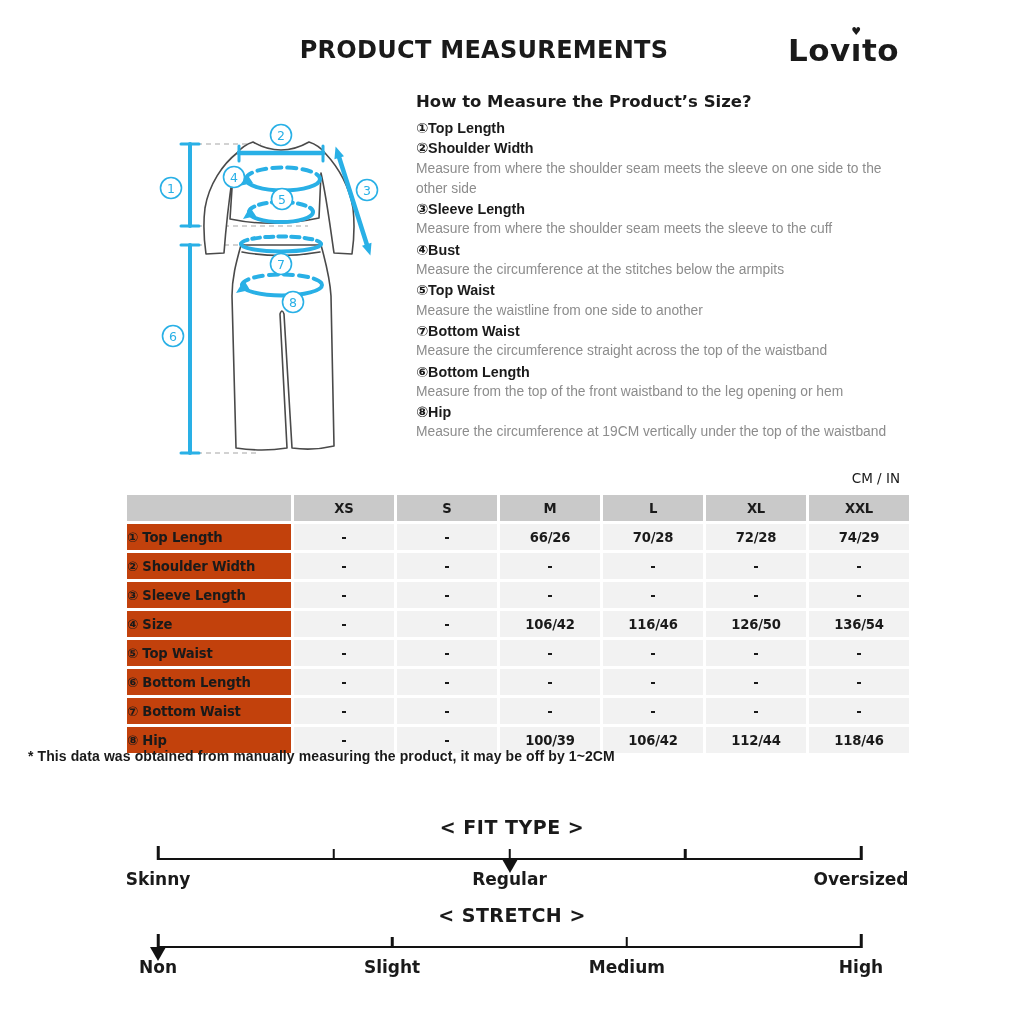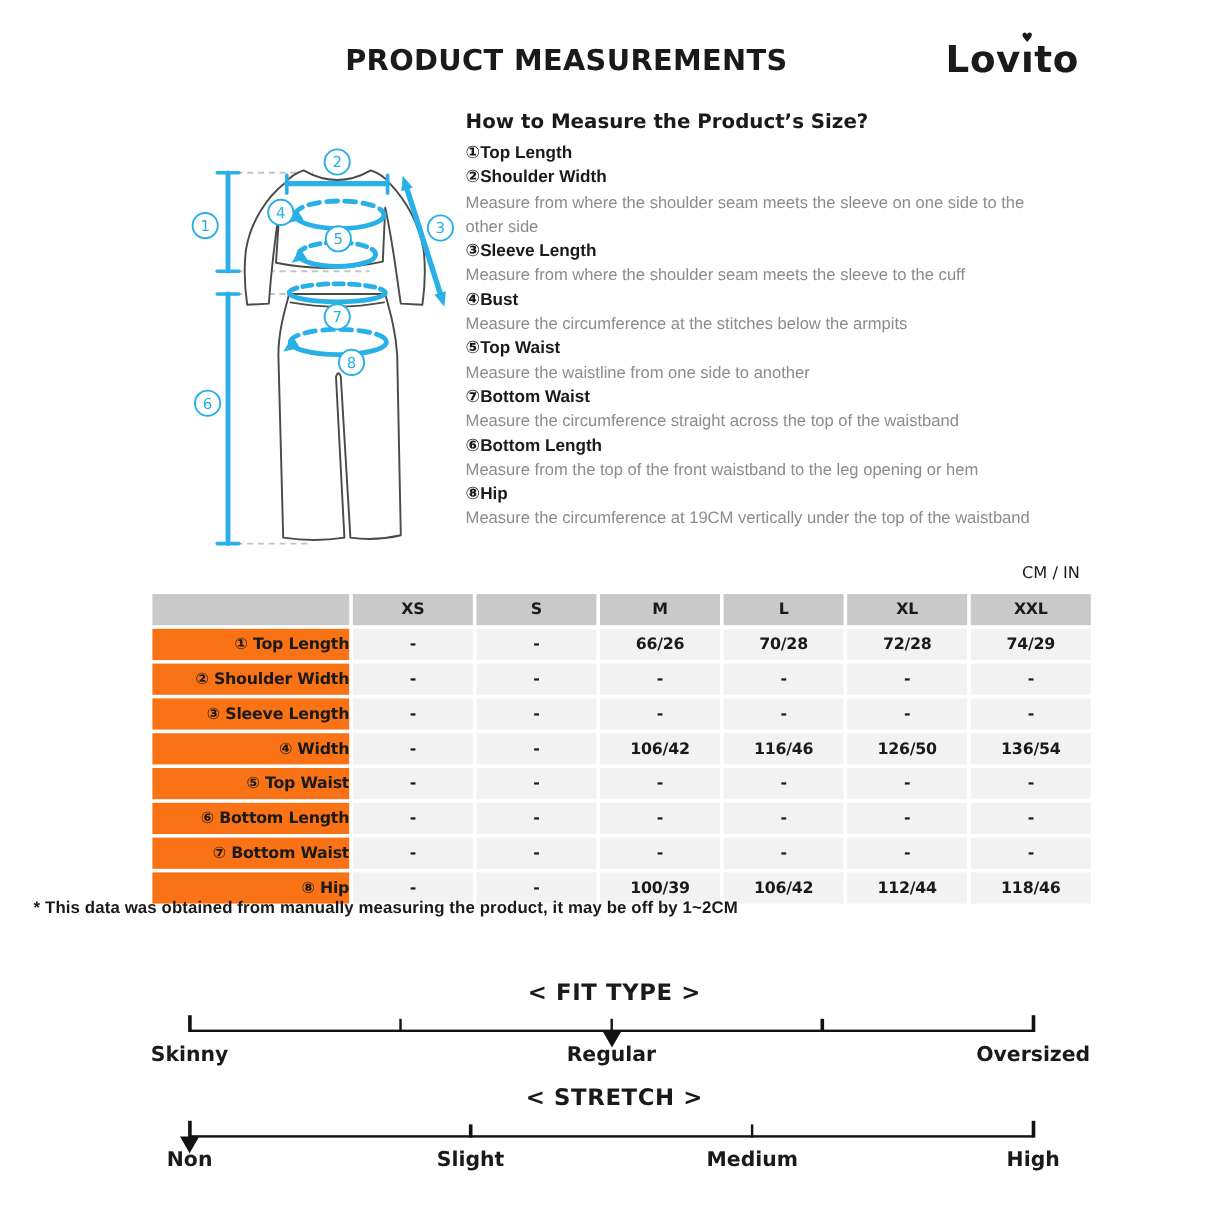--- a/index.html
+++ b/index.html
@@ -3,40 +3,40 @@
 <meta charset="utf-8">
 <style>
   html,body{margin:0;padding:0;}
   body{
     width:1024px;height:1024px;position:relative;background:#fff;
     font-family:"DejaVu Sans",sans-serif;color:#1a1a1a;overflow:hidden;
   }
   .abs{position:absolute;}
 
   
-  .page-title{top:36px;left:0;width:944px;text-align:center;font-size:24px;font-weight:bold;letter-spacing:.3px;}
+  .page-title{top:36px;left:12px;width:944px;text-align:center;font-size:24px;font-weight:bold;letter-spacing:.3px;}
   .logo{top:32px;left:788px;font-size:31px;font-weight:bold;letter-spacing:.5px;}
   .logo .iwrap{position:relative;display:inline-block;}
   .logo .heart{position:absolute;left:50%;transform:translateX(-50%);top:-7px;font-size:11px;}
 
   
-  .howto{left:388px;top:92px;width:500px;}
+  .howto{left:416px;top:92px;width:500px;}
   .howto-heading{font-size:16.5px;font-weight:bold;margin:0 0 7px 0;}
   .mtitle{font-size:14.3px;font-weight:bold;line-height:20.3px;font-family:"Liberation Sans","DejaVu Sans",sans-serif;}
   .mdesc{font-size:13.8px;color:#8c8c8c;line-height:20.3px;font-family:"Liberation Sans","DejaVu Sans",sans-serif;}
   .unit-note{top:470px;left:0;width:900px;text-align:right;font-size:13.5px;font-weight:normal;}
 
   
   .diagram{left:145px;top:118px;}
 
   
   .size-table{left:124px;top:492px;border-collapse:separate;border-spacing:3px;table-layout:fixed;}
   .size-table td{height:26px;font-size:13.2px;font-weight:bold;text-align:center;vertical-align:middle;padding:0;letter-spacing:-.2px;}
   .size-table td.hd{background:#c9c9c9;}
-  .size-table td.rowlabel{background:#f97316;text-align:right;padding-left:10px;}
+  .size-table td.rowlabel{background:#c2410c;text-align:left;padding-left:0;}
   .size-table td.val{background:#f2f2f2;}
   .size-table td.corner{background:#c9c9c9;}
 
   
   .footnote{top:748px;left:0;width:1024px;text-align:left;font-size:14px;font-weight:bold;font-family:"Liberation Sans","DejaVu Sans",sans-serif;letter-spacing:.1px;padding-left:28px;}
 
   
   .scale-heading{left:0;width:1024px;text-align:center;font-size:19px;font-weight:bold;letter-spacing:.5px;}
   .scale{left:158px;width:703px;height:48px;}
   .sline{position:absolute;left:0;right:0;top:11.5px;height:2.5px;background:#121212;}
@@ -226,21 +226,21 @@
   <tr>
     <td class="rowlabel">③ Sleeve Length</td>
     <td class="val">-</td>
     <td class="val">-</td>
     <td class="val">-</td>
     <td class="val">-</td>
     <td class="val">-</td>
     <td class="val">-</td>
   </tr>
   <tr>
-    <td class="rowlabel">④ Width</td>
+    <td class="rowlabel">④ Size</td>
     <td class="val">-</td>
     <td class="val">-</td>
     <td class="val">106/42</td>
     <td class="val">116/46</td>
     <td class="val">126/50</td>
     <td class="val">136/54</td>
   </tr>
   <tr>
     <td class="rowlabel">⑤ Top Waist</td>
     <td class="val">-</td>

